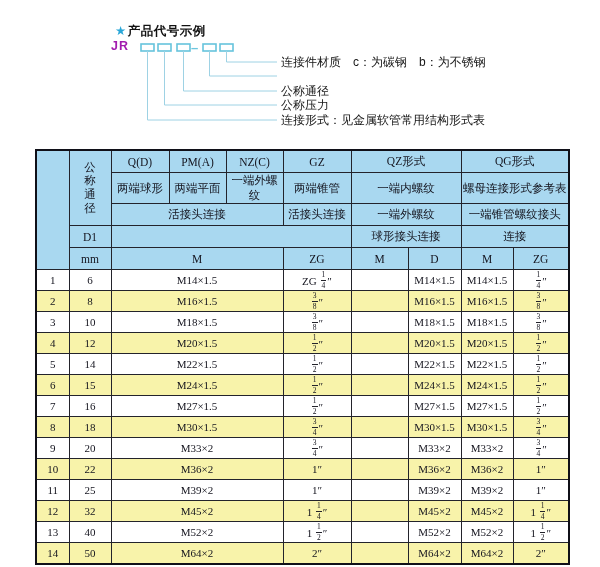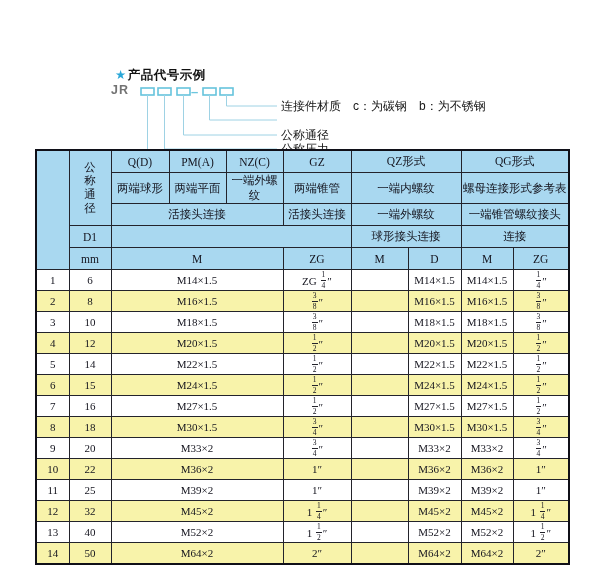--- a/index.html
+++ b/index.html
@@ -1,25 +1,25 @@
 <!DOCTYPE html>
 <html><head>
 <meta charset="utf-8">
 <style>
   html,body{margin:0;padding:0;background:#ffffff;}
   body{position:relative;width:600px;height:567px;overflow:hidden;
        font-family:"Liberation Sans","DejaVu Sans",sans-serif;color:#111;}
 
   
-  .diagram{position:absolute;left:0;top:0;width:480px;height:132px;margin-top:44px;}
+  .diagram{position:absolute;left:0;top:0;width:480px;height:132px;}
   .diagram-heading{position:absolute;left:115px;top:23px;font-size:12.5px;font-weight:bold;
                    color:#111;white-space:nowrap;letter-spacing:.5px;}
   .diagram-heading .star{color:#2aa7d8;margin-right:1px;font-weight:normal;}
   .code-prefix{position:absolute;left:111px;top:39px;font-size:12.5px;font-weight:bold;
-               color:#737373;letter-spacing:1px;}
+               color:#a21caf;letter-spacing:1px;}
   .code-dash{position:absolute;left:191px;top:40px;font-size:13px;font-weight:bold;color:#6cc6de;}
   .connector-svg{position:absolute;left:0;top:0;}
   .diagram-label{position:absolute;left:281px;font-size:12px;color:#161616;
                  white-space:nowrap;line-height:14px;}
 
   
   .table-title{position:absolute;left:37px;top:122px;font-size:18px;font-weight:bold;
                font-family:"Liberation Serif","DejaVu Serif",serif;letter-spacing:2px;color:#000;margin-top:44px;}
 
   
@@ -66,20 +66,21 @@
   </svg>
 
   <div class="diagram-heading"><span class="star">★</span><span>产品代号示例</span></div>
 
   <div class="code-prefix">JR</div>
   <div class="code-dash">–</div>
 
   <div class="diagram-label" style="top:55px">连接件材质　c：为碳钢　b：为不锈钢</div>
   <div class="diagram-label" style="top:84px">公称通径</div>
   <div class="diagram-label" style="top:98px">公称压力</div>
+  <div class="diagram-label" style="top:113px">连接形式：见金属软管常用结构形式表</div>
 </div>
 
 <div class="table-title">螺母连接形式参考表</div>
 
 <table class="ref">
   <colgroup>
     <col style="width:33px">
       <col style="width:42px">
       <col style="width:58px">
     <col style="width:57px">

